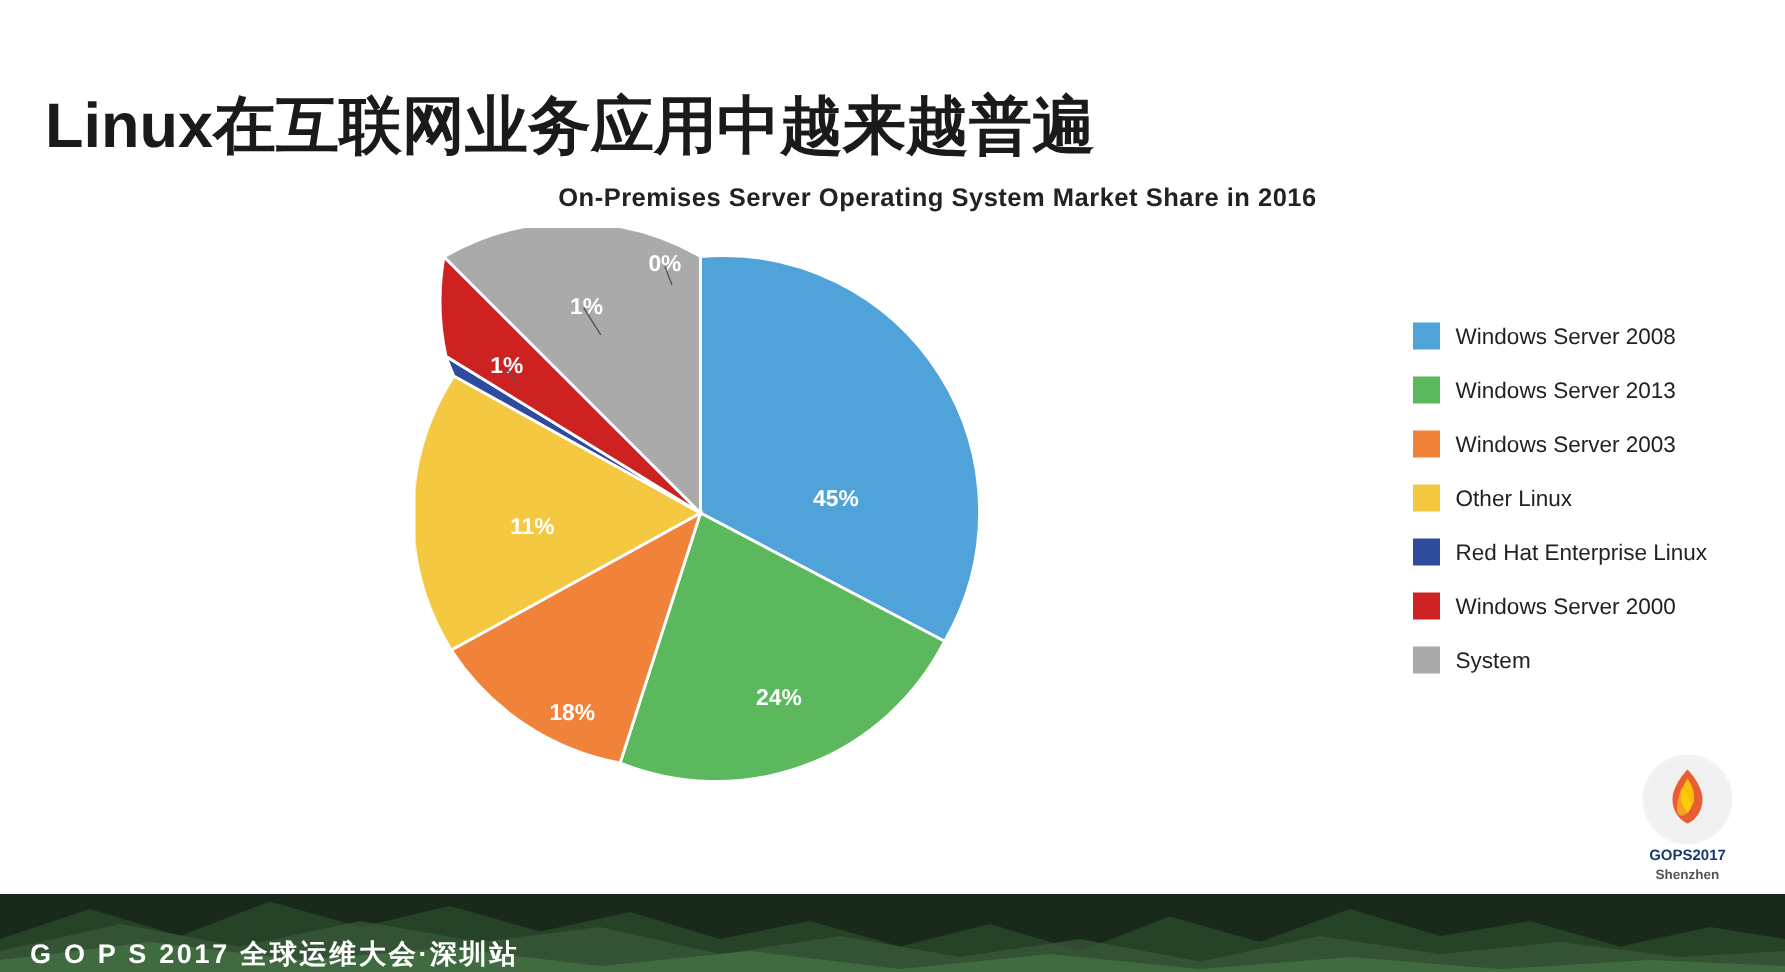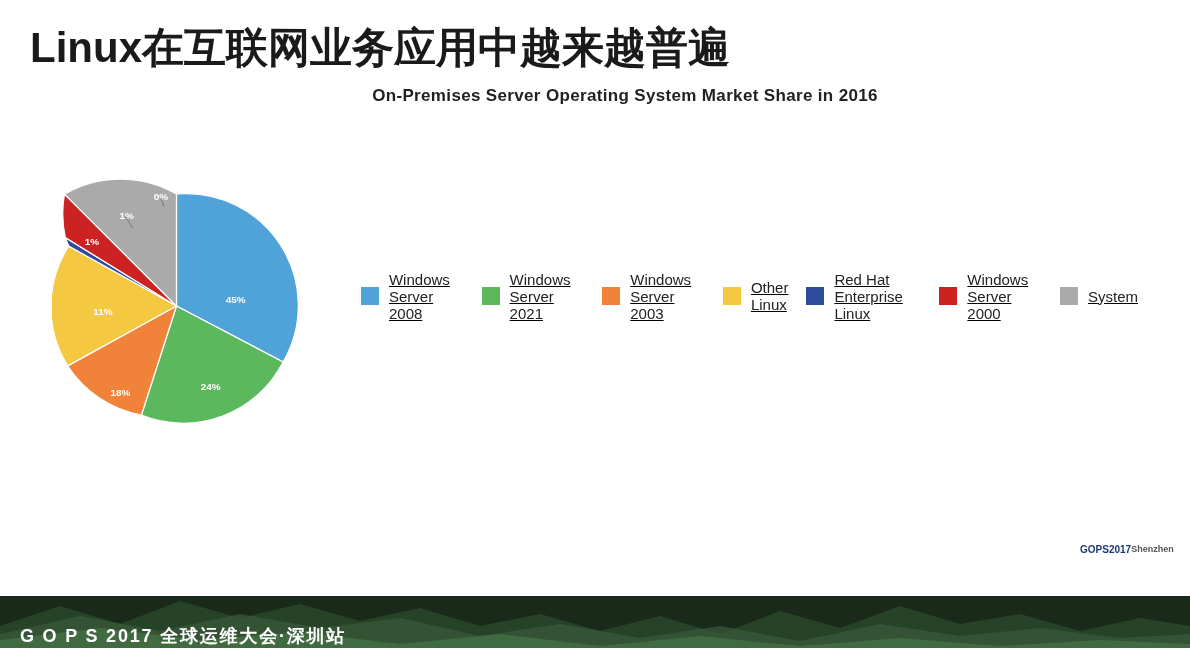--- a/index.html
+++ b/index.html
@@ -9,20 +9,21 @@
       background: #ffffff;
       font-family: 'Microsoft YaHei', Arial, sans-serif;
       overflow: hidden;
       position: relative;
     }
     .main-title {
       font-size: 42px;
       font-weight: bold;
       color: #1a1a1a;
       padding: 20px 30px 10px 30px;
+      margin-top: 36px;
     }
     .chart-area {
       display: flex;
       flex-direction: row;
       align-items: center;
       justify-content: flex-start;
       padding: 0 30px;
       margin-top: 10px;
     }
     .chart-title {
@@ -40,25 +41,24 @@
       height: 380px;
       margin: 0 auto;
     }
     .pie-wrapper svg {
       width: 100%;
       height: 100%;
     }
     .legend {
       margin-left: 60px;
       display: flex;
-      flex-direction: row;
+      flex-direction: column;
       justify-content: center;
       gap: 18px;
       margin-top: -20px;
-      text-decoration: underline;
     }
     .legend-item {
       display: flex;
       align-items: center;
       gap: 10px;
       font-size: 15px;
       color: #222;
     }
     .legend-color {
       width: 18px;
@@ -85,21 +85,21 @@
       z-index: 2;
       position: relative;
     }
     .logo-area {
       position: absolute;
       bottom: 55px;
       right: 20px;
       width: 90px;
       height: 90px;
       display: flex;
-      flex-direction: row;
+      flex-direction: column;
       align-items: center;
     }
     .logo-circle {
       width: 60px;
       height: 60px;
       border-radius: 50%;
       background: radial-gradient(circle, #fff 30%, #e8e8e8 100%);
       display: flex;
       align-items: center;
       justify-content: center;
@@ -164,21 +164,21 @@
       </svg>
     </div>
 
     <div class="legend">
       <div class="legend-item">
         <div class="legend-color" style="background:#4fa3d8;"></div>
         <span>Windows Server 2008</span>
       </div>
       <div class="legend-item">
         <div class="legend-color" style="background:#5cb85c;"></div>
-        <span>Windows Server 2021</span>
+        <span>Windows Server 2013</span>
       </div>
       <div class="legend-item">
         <div class="legend-color" style="background:#f0823a;"></div>
         <span>Windows Server 2003</span>
       </div>
       <div class="legend-item">
         <div class="legend-color" style="background:#f5c842;"></div>
         <span>Other Linux</span>
       </div>
       <div class="legend-item">

